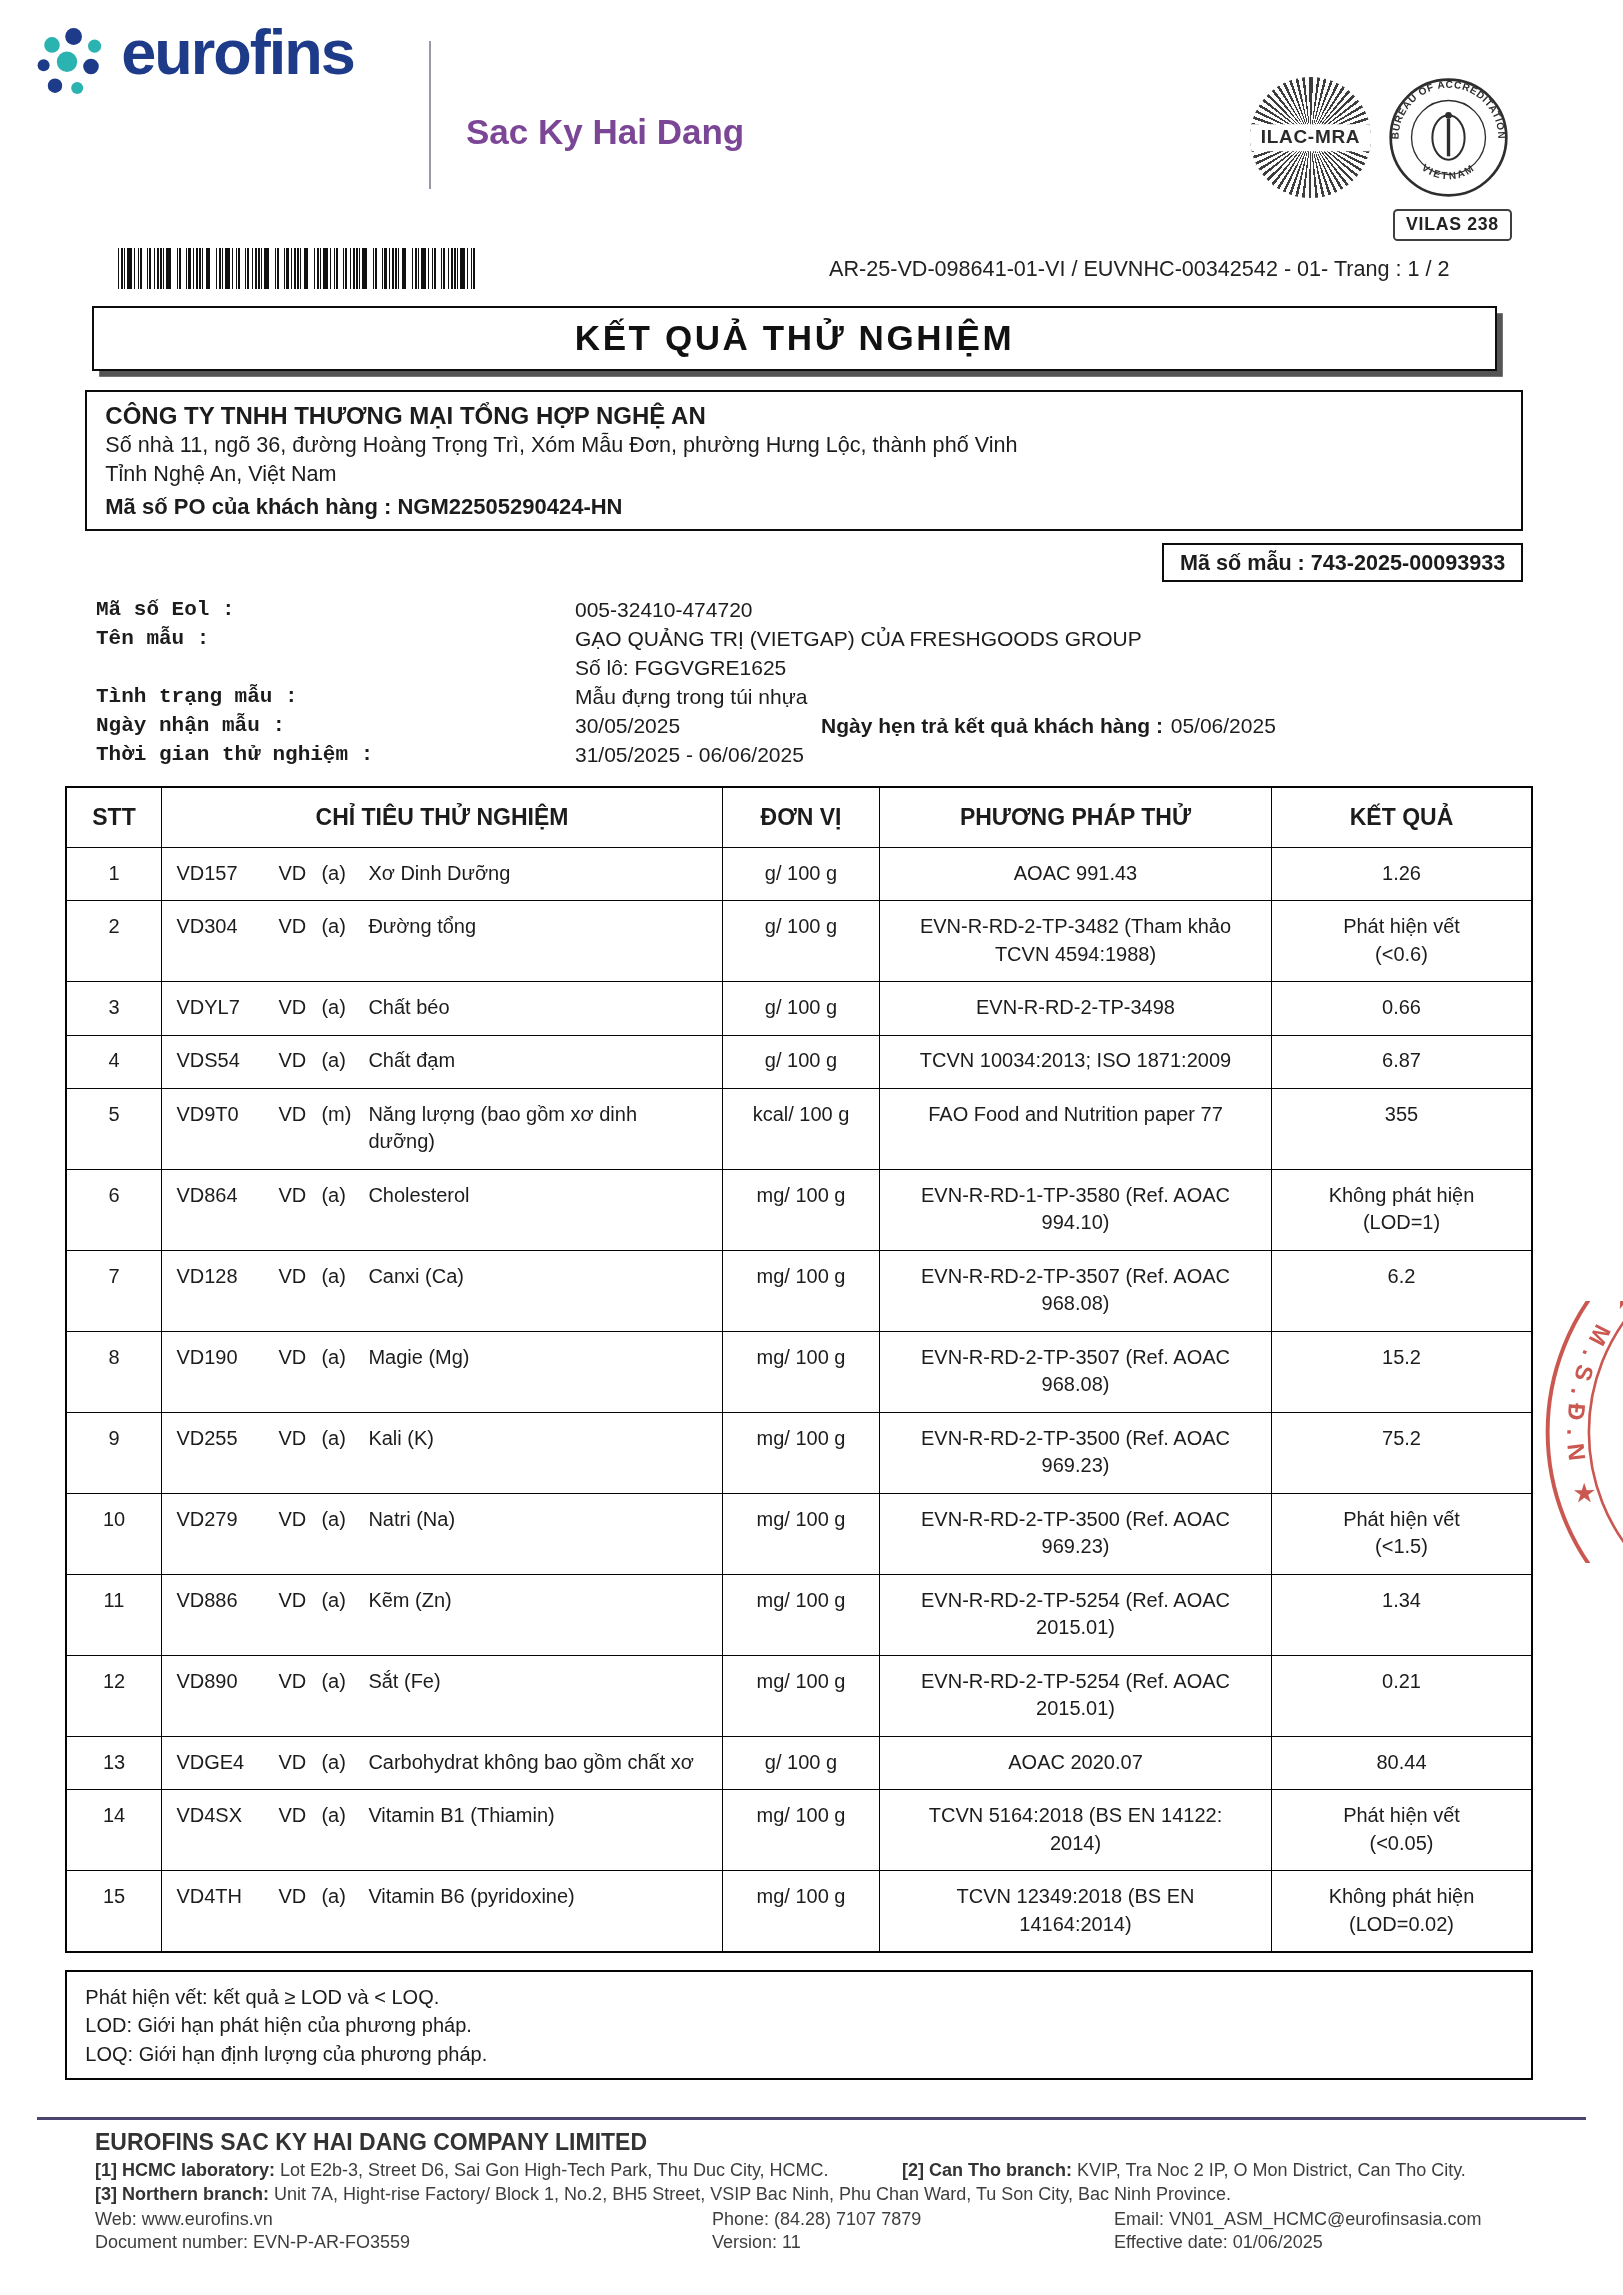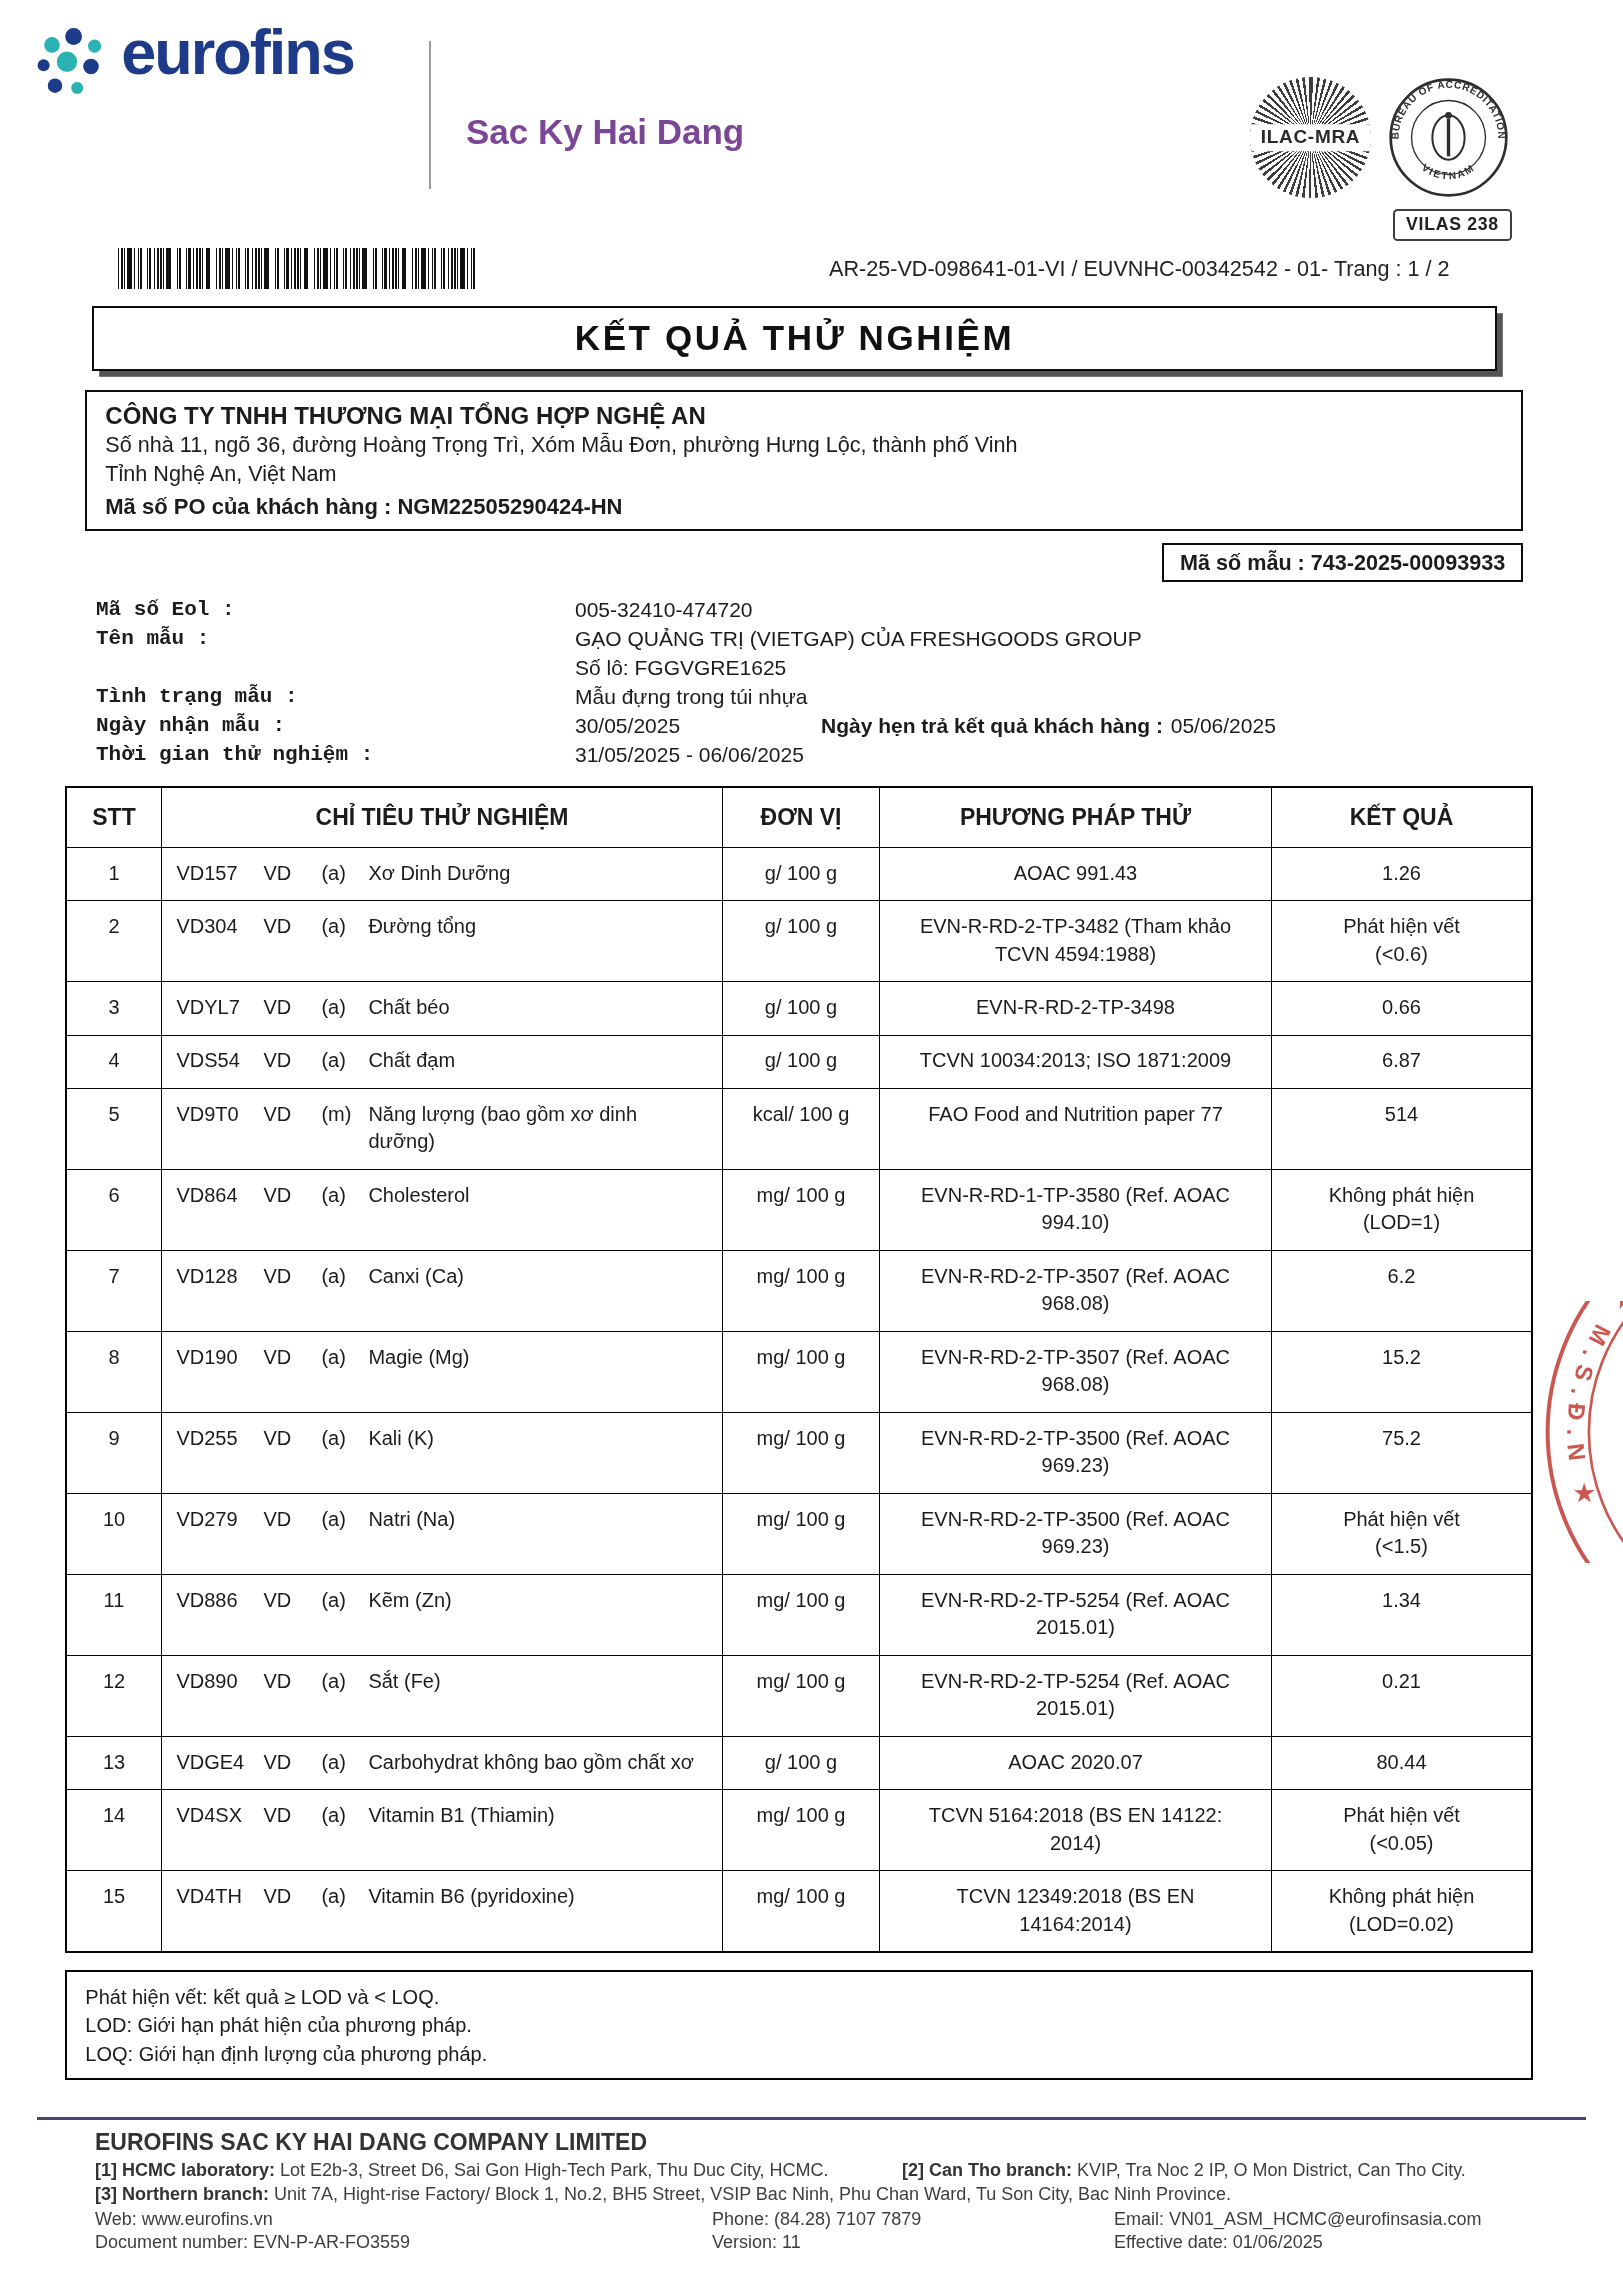--- a/index.html
+++ b/index.html
@@ -71,21 +71,21 @@
   .results { margin:17px 90px 0 65px; border:2px solid #050505; }
   .t-head, .t-row { display:grid; grid-template-columns:95px 561px 157px 392px 1fr; }
   .t-head > div { border-right:1.3px solid #050505; text-align:center; font-weight:bold;
                   font-size:23px; padding:15.7px 0; }
   .t-head > div:last-child, .t-row > div:last-child { border-right:none; }
   .t-row { border-top:1.3px solid #050505; font-size:20px; }
   .t-row > .cell { border-right:1.3px solid #050505; padding:11.8px 7.8px 13px; min-height:52px; line-height:1.38; }
   .cell-stt { text-align:center; }
   .cell-param { display:flex; padding-left:14.4px !important; }
   .p-code { width:87px; flex:none; }
-  .p-lab  { width:58px;  flex:none; }
+  .p-lab  { width:58px;  flex:none;text-align:center; }
   .p-flag { width:47px;  flex:none; }
   .p-name { flex:1; white-space:pre-line; padding-right:9.2px; }
   .cell-unit { text-align:center; }
   .cell-method { text-align:center; white-space:pre-line; }
   .cell-result { text-align:center; white-space:pre-line; }
 
   
   .notes-box { margin:17px 90px 0 65px; border:2px solid #050505; padding:10.5px 18.3px; }
   .note-line { font-size:20px; line-height:1.42; }
 
@@ -266,21 +266,21 @@
           <div class="cell cell-stt">5</div>
           <div class="cell cell-param">
             <span class="p-code">VD9T0</span>
             <span class="p-lab">VD</span>
             <span class="p-flag">(m)</span>
             <span class="p-name">Năng lượng (bao gồm xơ dinh
 dưỡng)</span>
           </div>
           <div class="cell cell-unit">kcal/ 100 g</div>
           <div class="cell cell-method">FAO Food and Nutrition paper 77</div>
-          <div class="cell cell-result">514</div>
+          <div class="cell cell-result">355</div>
         </div>
 
         <div class="t-row">
           <div class="cell cell-stt">6</div>
           <div class="cell cell-param">
             <span class="p-code">VD864</span>
             <span class="p-lab">VD</span>
             <span class="p-flag">(a)</span>
             <span class="p-name">Cholesterol</span>
           </div>

